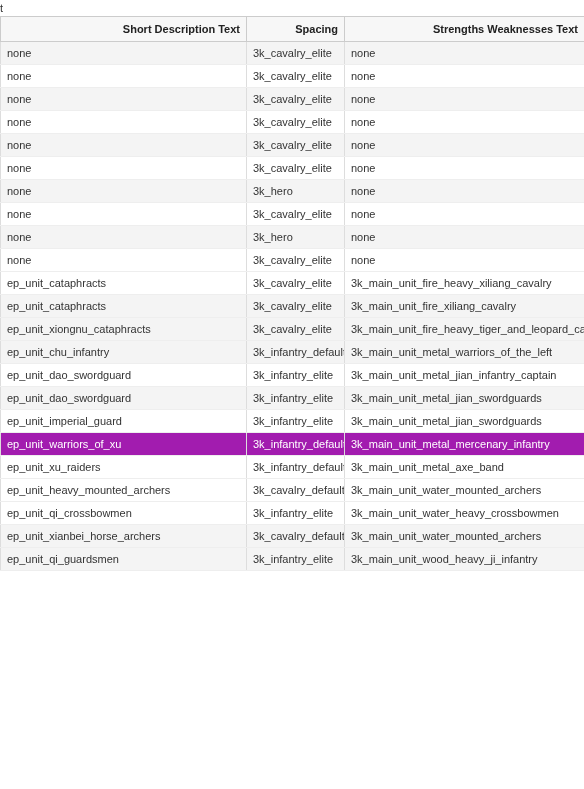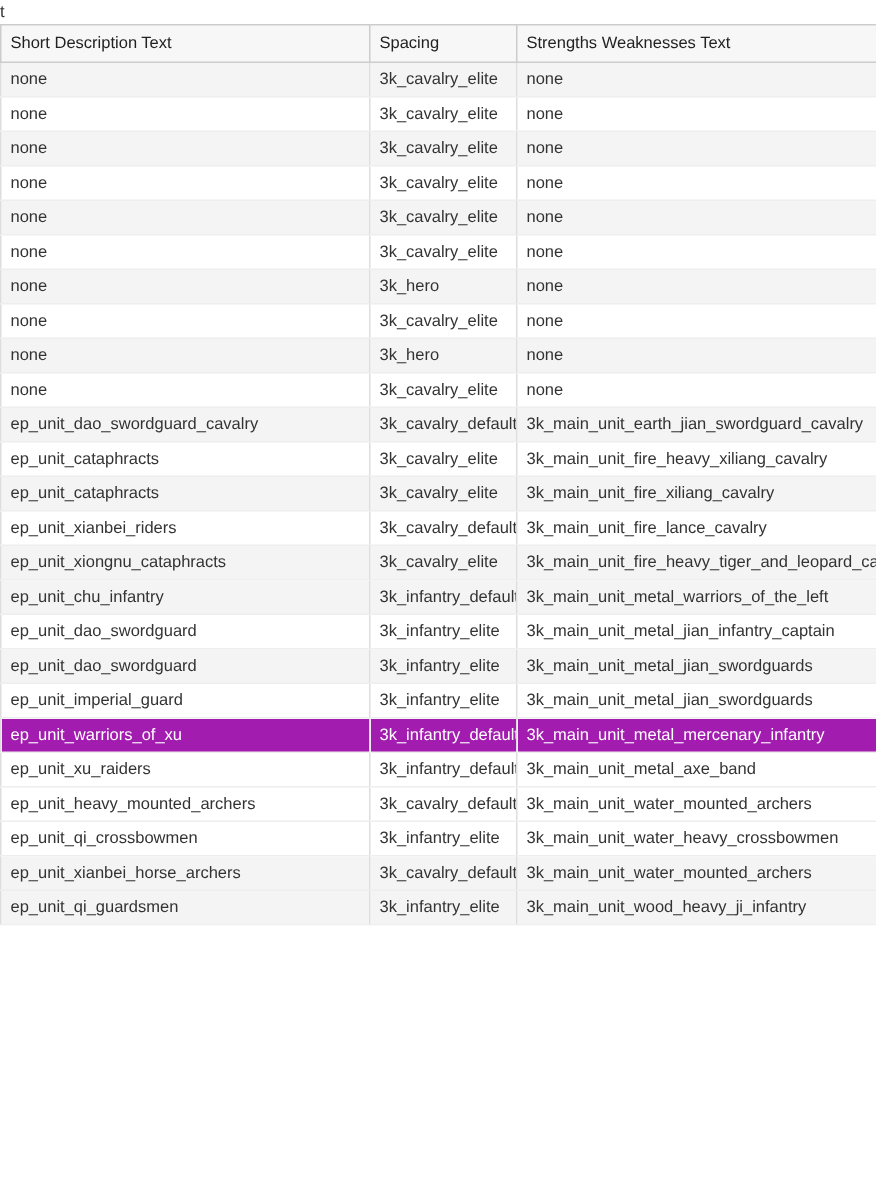--- a/index.html
+++ b/index.html
@@ -17,23 +17,23 @@
   }
   table {
     border-collapse: collapse;
     width: 100%;
     table-layout: fixed;
   }
   th {
     background: #f7f7f7;
     border: 1px solid #ccc;
     padding: 6px 6px;
-    font-weight: normal;
+    font-weight: bold;
     font-size: 11px;
-    text-align: left;
+    text-align: right;
     color: #222;
   }
   td {
     border-left: 1px solid #ddd;
     border-right: 1px solid #ddd;
     border-bottom: 1px solid #eee;
     padding: 5px 6px;
     font-size: 11px;
     color: #333;
     white-space: nowrap;
@@ -112,39 +112,29 @@
       <tr class="even">
         <td>none</td>
         <td>3k_hero</td>
         <td>none</td>
       </tr>
       <tr class="odd">
         <td>none</td>
         <td>3k_cavalry_elite</td>
         <td>none</td>
       </tr>
-      <tr class="even">
-        <td>ep_unit_dao_swordguard_cavalry</td>
-        <td>3k_cavalry_default</td>
-        <td>3k_main_unit_earth_jian_swordguard_cavalry</td>
-      </tr>
       <tr class="odd">
         <td>ep_unit_cataphracts</td>
         <td>3k_cavalry_elite</td>
         <td>3k_main_unit_fire_heavy_xiliang_cavalry</td>
       </tr>
       <tr class="even">
         <td>ep_unit_cataphracts</td>
         <td>3k_cavalry_elite</td>
         <td>3k_main_unit_fire_xiliang_cavalry</td>
-      </tr>
-      <tr class="odd">
-        <td>ep_unit_xianbei_riders</td>
-        <td>3k_cavalry_default</td>
-        <td>3k_main_unit_fire_lance_cavalry</td>
       </tr>
       <tr class="even">
         <td>ep_unit_xiongnu_cataphracts</td>
         <td>3k_cavalry_elite</td>
         <td>3k_main_unit_fire_heavy_tiger_and_leopard_cavalry</td>
       </tr>
       <tr class="even">
         <td>ep_unit_chu_infantry</td>
         <td>3k_infantry_default</td>
         <td>3k_main_unit_metal_warriors_of_the_left</td>

